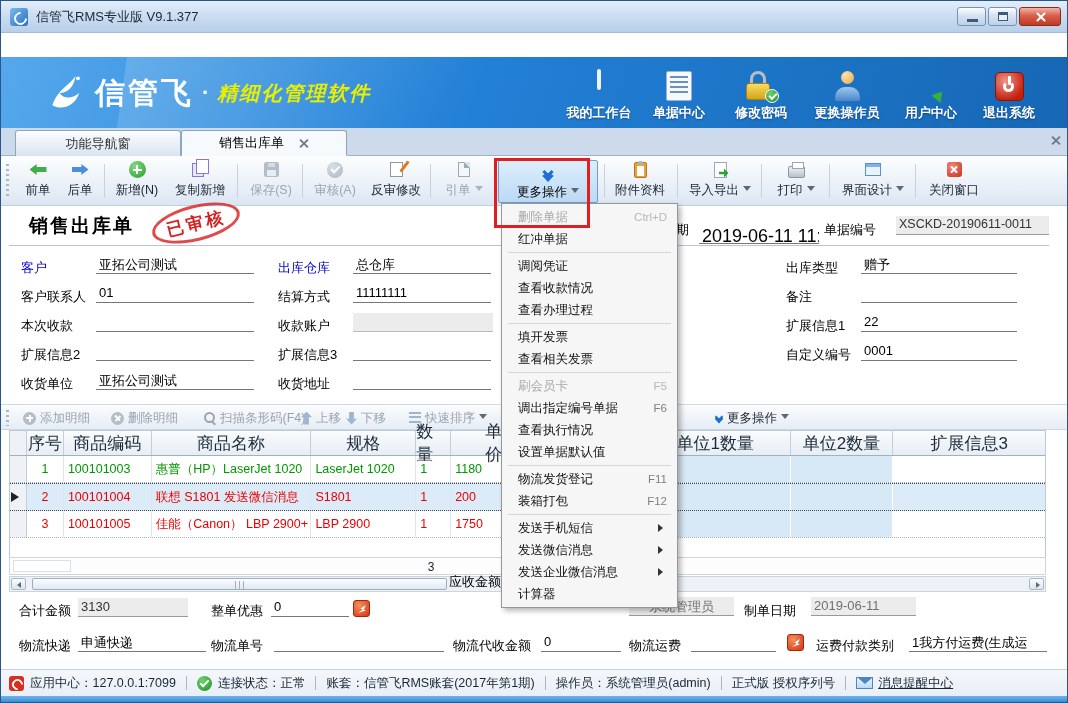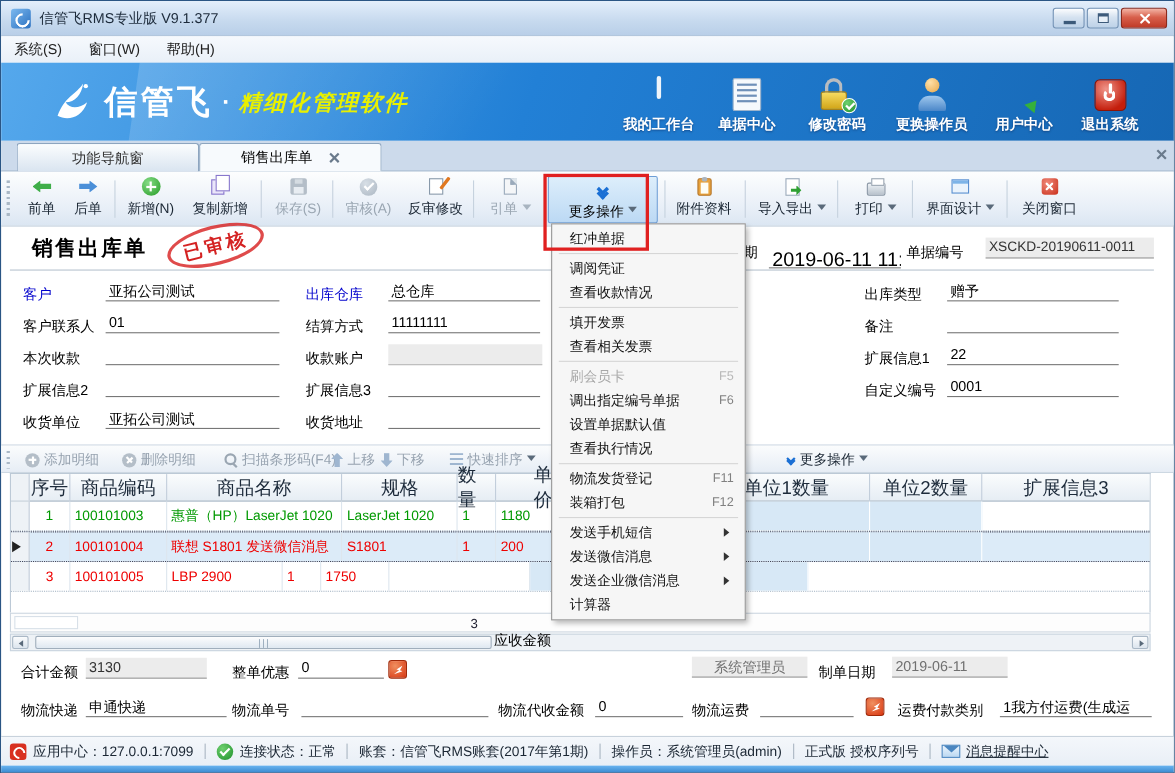--- a/index.html
+++ b/index.html
@@ -247,25 +247,20 @@
       <div class="wbtn">
           <i class="g-max"></i>
         </div>
       <div class="wbtn close">
           <i class="g-x1" style="left:20px"></i>
           <i class="g-x2" style="left:20px"></i>
         </div>
     </div>
   </div>
 
-  <div class="menubar">
-    <span>系统(S)</span>
-    <span>窗口(W)</span>
-    <span>帮助(H)</span>
-  </div>
 
   <div class="banner">
     <div class="logo-row">
       <svg class="logo-mark" viewBox="0 0 36 36">
         <path d="M6,28 C13,32 24,30 28,18 C22,23 15,23 12,18 C19,18 24,12 25,4 C20,12 11,14 6,28 Z" fill="#fff"></path>
         <circle cx="27" cy="6" r="1.6" fill="#fff"></circle>
       </svg>
       <span class="logo-cn">信管飞</span>
       <span class="logo-dot">·</span>
       <span class="slogan">精细化管理软件</span>
@@ -554,20 +549,21 @@
       <div class="tc c6">200</div>
       <div class="tc c7"></div>
         <div class="tc c8"></div>
         <div class="tc c9"></div>
         <div class="tc c10"></div>
     </div>
     <div class="trow tdata red">
       <div class="tc sel"></div>
       <div class="tc c1">3</div>
       <div class="tc c2">100101005</div>
+      <div class="tc c3">佳能（Canon） LBP 2900+</div>
       <div class="tc c4">LBP 2900</div>
       <div class="tc c5">1</div>
       <div class="tc c6">1750</div>
       <div class="tc c7"></div>
         <div class="tc c8"></div>
         <div class="tc c9"></div>
         <div class="tc c10"></div>
     </div>
   </div>
   <div class="tfoot">
@@ -620,51 +616,58 @@
     <span class="seg">操作员：系统管理员(admin)</span>
     <i class="ssep"></i>
     <span class="seg">正式版 授权序列号</span>
     <i class="ssep"></i>
     <span class="s-env"></span>
     <span class="seg msg-link">消息提醒中心</span>
   </div>
   <div class="bluestrip"></div>
 
   <div class="cmenu">
+    <div class="mi dis">
+      <span>删除单据</span>
+        <span class="sc">Ctrl+D</span>
+    </div>
     <div class="mi">
         <span>红冲单据</span>
       </div>
     <div class="msep"></div>
     <div class="mi">
         <span>调阅凭证</span>
       </div>
     <div class="mi">
         <span>查看收款情况</span>
+      </div>
+    <div class="mi">
+        <span>查看办理过程</span>
       </div>
     <div class="msep"></div>
     <div class="mi">
         <span>填开发票</span>
       </div>
     <div class="mi">
         <span>查看相关发票</span>
       </div>
     <div class="msep"></div>
     <div class="mi dis">
       <span>刷会员卡</span>
         <span class="sc">F5</span>
     </div>
     <div class="mi">
       <span>调出指定编号单据</span>
         <span class="sc">F6</span>
     </div>
     <div class="mi">
+        <span>查看执行情况</span>
+      </div>
+    <div class="mi">
         <span>设置单据默认值</span>
-      </div>
-    <div class="mi">
-        <span>查看执行情况</span>
       </div>
     <div class="msep"></div>
     <div class="mi">
       <span>物流发货登记</span>
         <span class="sc">F11</span>
     </div>
     <div class="mi">
       <span>装箱打包</span>
         <span class="sc">F12</span>
     </div>

